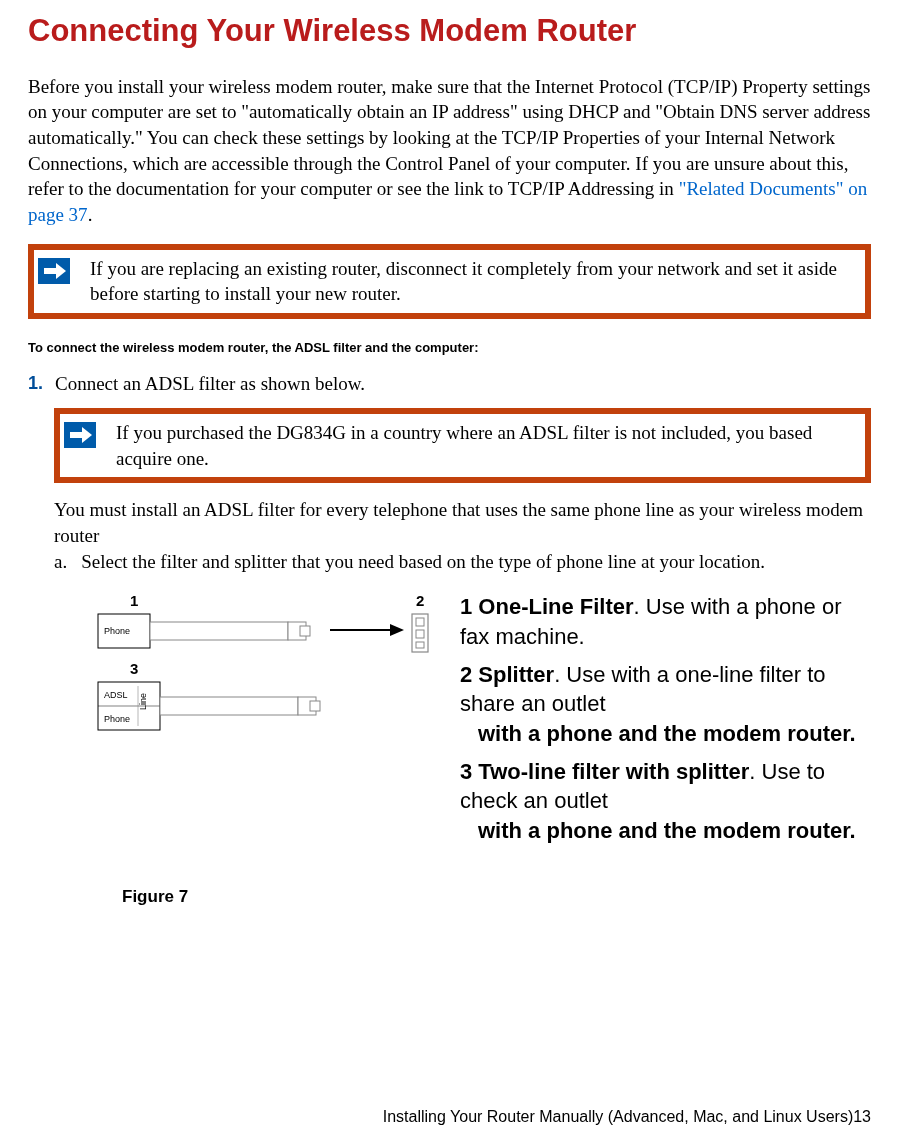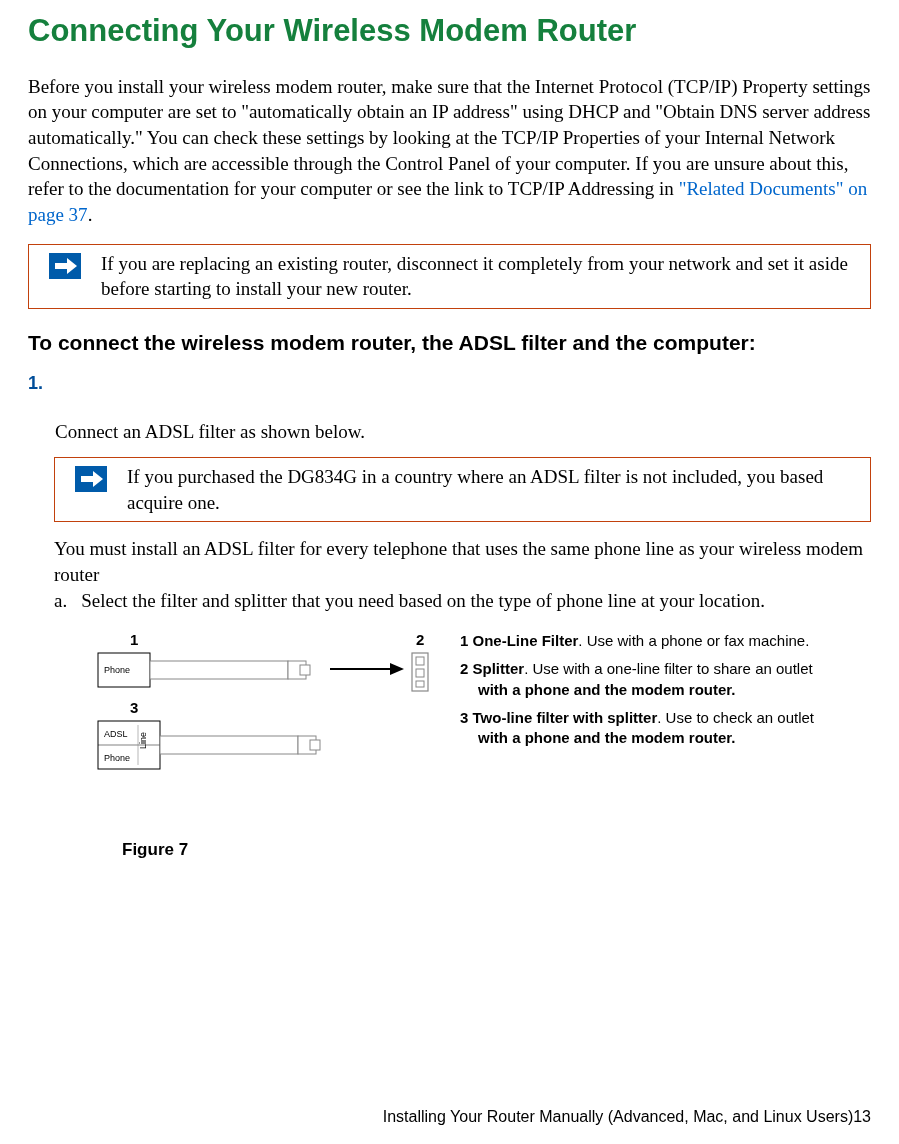--- a/index.html
+++ b/index.html
@@ -9,74 +9,74 @@
       line-height: 1.35;
       color: #000;
       padding: 10px 28px 20px 28px;
       width: 899px;
       height: 1144px;
       position: relative;
       background: #fff;
     }
     h1.page-heading {
       font-family: Arial, Helvetica, sans-serif;
-      color: #15803d;
+      color: #b91c1c;
       font-size: 31px;
       font-weight: bold;
       margin-bottom: 22px;
     }
     .intro-para { margin-bottom: 16px; }
     .link-inline { color: #0066cc; }
     .note-box {
-      border: 1px solid #c2410c;
+      border: 6px solid #c2410c;
       display: flex;
       align-items: flex-start;
-      padding: 6px 20px;
+      padding: 6px 4px;
       margin: 10px 0 20px 0;
     }
     .note-icon {
       flex: 0 0 auto;
       width: 32px;
       height: 26px;
       background: #005baa;
       position: relative;
       margin-right: 20px;
       margin-top: 2px;
     }
     .note-icon svg { position: absolute; inset: 0; }
     .note-text { flex: 1; font-family: "Times New Roman", Times, serif; }
     .subheading {
       font-family: Arial, Helvetica, sans-serif;
       font-weight: bold;
-      font-size: 21px;
+      font-size: 13px;
       margin-bottom: 14px;
     }
     .step-line { display: flex; gap: 12px; margin-bottom: 12px; }
     .step-num {
       font-family: Arial, Helvetica, sans-serif;
       color: #004d99;
       font-weight: bold;
       font-size: 18px;
       flex: 0 0 auto;
     }
-    .step-body { flex: 1; margin-top: 48px; }
+    .step-body { flex: 1; }
     .nested-note { margin-left: 26px; margin-top: 6px; margin-bottom: 14px; }
     .post-note { margin-left: 26px; }
     .substep-line { display: flex; gap: 14px; margin-left: 26px; margin-bottom: 18px; }
     .substep-label { flex: 0 0 auto; }
     .figure-area {
       display: flex;
       margin-left: 62px;
       gap: 20px;
       align-items: flex-start;
       font-family: Arial, Helvetica, sans-serif;
       font-size: 16px;
     }
     .diagram-col { flex: 0 0 350px; }
-    .legend-col { flex: 1; font-size: 15px; line-height: 1.35; }
+    .legend-col { flex: 1; font-size: 22px; line-height: 1.35; }
     .legend-col p { margin-bottom: 8px; }
     .legend-indent { padding-left: 18px; display: block; font-weight: bold; }
     .figure-caption {
       font-family: Arial, Helvetica, sans-serif;
       font-weight: bold;
       font-size: 17px;
       margin-left: 94px;
       margin-top: 32px;
     }
     .footer-row {

